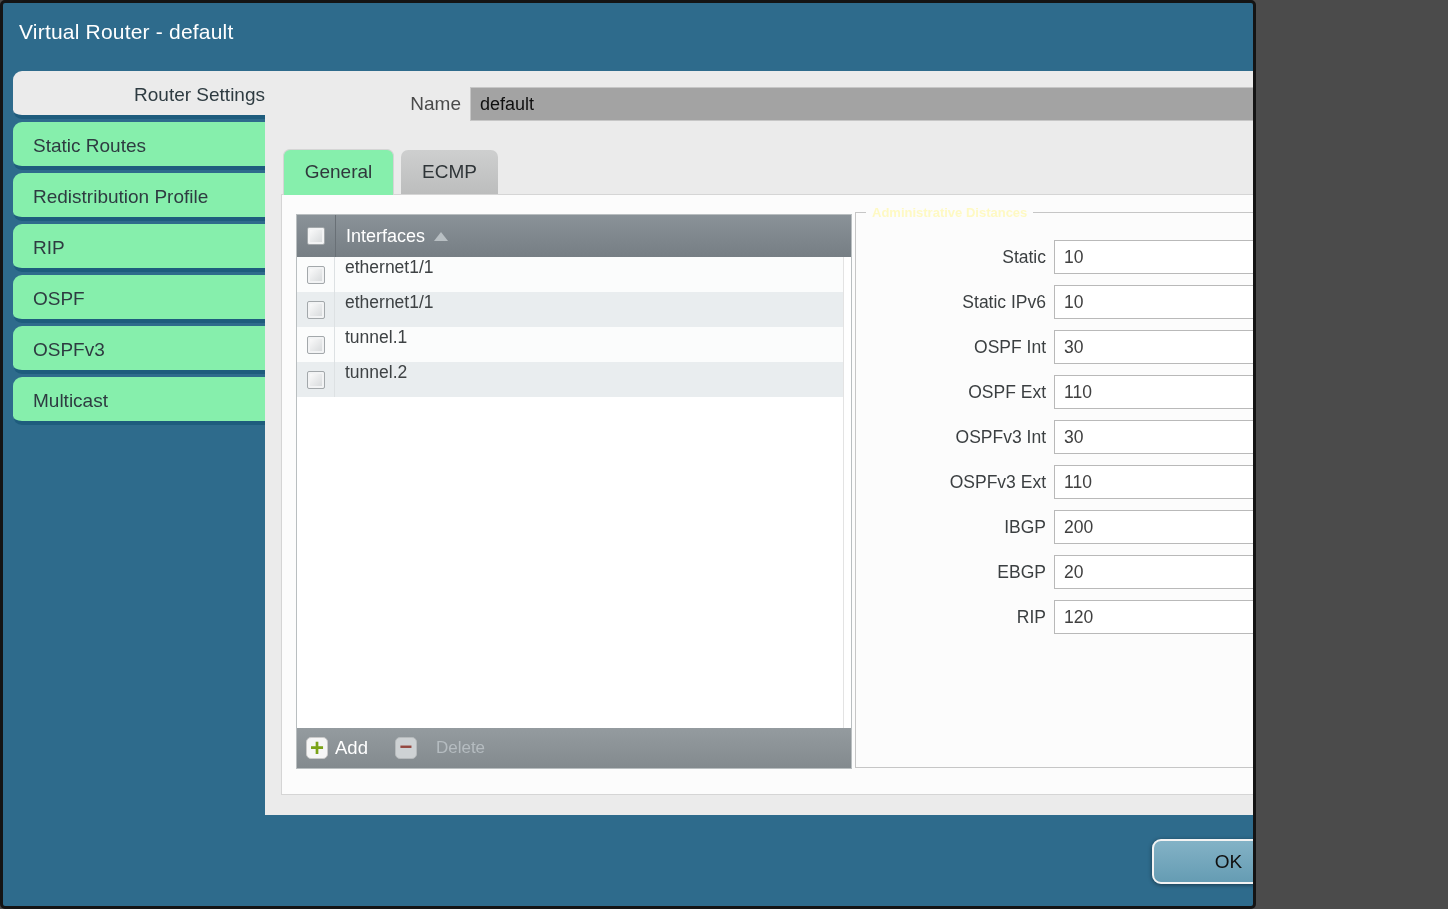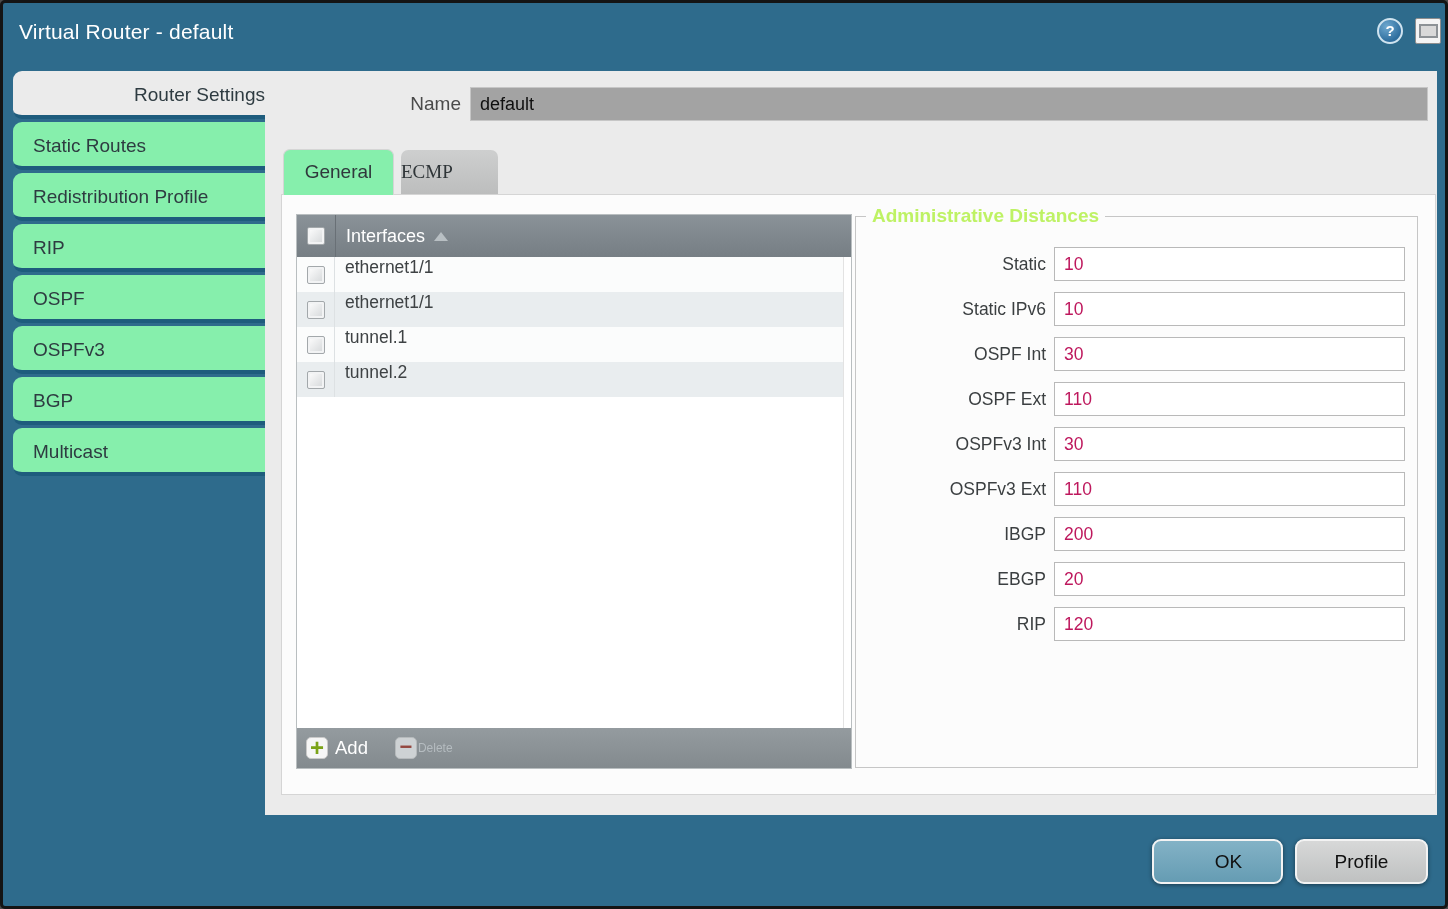--- a/index.html
+++ b/index.html
@@ -1,16 +1,16 @@
 <!DOCTYPE html>
 <html><head>
 <meta charset="utf-8">
 <style>
   html,body{margin:0;padding:0;background:#4b4b4b;font-family:"Liberation Sans","DejaVu Sans",sans-serif;}
-  .window{position:relative;width:1448px;height:909px;background:#2e6b8c;border:3px solid #141414;border-radius:5px;box-sizing:border-box;overflow:hidden;}
+  .window{position:relative;width:1256px;height:909px;background:#2e6b8c;border:3px solid #141414;border-radius:5px;box-sizing:border-box;overflow:hidden;}
 
   
   .title{position:absolute;left:16px;top:17px;color:#fff;font-size:21px;letter-spacing:.2px;}
   .help-icon{position:absolute;left:1374px;top:15px;width:26px;height:26px;border-radius:50%;
     background:radial-gradient(circle at 35% 30%,#6fa9d0,#2f6e9e 70%);border:2px solid #cfe3ef;box-sizing:border-box;
     color:#fff;font-size:15px;font-weight:bold;text-align:center;line-height:21px;cursor:pointer;}
   .window-icon{position:absolute;left:1412px;top:15px;width:26px;height:26px;background:#f4f4f4;border:1px solid #8e8e8e;
     box-sizing:border-box;border-radius:2px;display:flex;align-items:center;justify-content:center;cursor:pointer;}
   .window-icon .inner{width:15px;height:10px;background:#d9d9d9;border:2px solid #8d9296;}
 
@@ -27,21 +27,21 @@
   .name-label{position:absolute;left:330px;top:90px;width:128px;text-align:right;font-size:19px;color:#4a4a4a;}
   .name-input{position:absolute;left:467px;top:84px;width:947px;height:32px;border:1px solid #c6c6c6;
     font-family:inherit;font-size:18px;padding:0 0 0 9px;color:#0f0f0f;background:#a3a3a3;box-sizing:content-box;}
 
   
   .tab-general{position:absolute;left:280px;top:146px;width:111px;height:46px;background:#86efac;
     border:1px solid #d5d5d5;border-bottom:none;border-radius:7px 7px 0 0;box-sizing:border-box;
     text-align:center;line-height:44px;font-size:19px;color:#30383c;z-index:3;cursor:pointer;}
   .tab-ecmp{position:absolute;left:398px;top:147px;width:97px;height:44px;
     background:linear-gradient(#cecfcf,#bcbdbd);border-radius:7px 7px 0 0;
-    line-height:44px;font-size:19px;color:#2f3538;z-index:1;cursor:pointer;font-family:Liberation Serif, serif;}
+    text-align:center;line-height:44px;font-size:19px;color:#2f3538;z-index:1;cursor:pointer;}
 
   .inner-panel{position:absolute;left:278px;top:191px;width:1155px;height:601px;background:#fcfcfc;
     border:1px solid #d5d5d5;box-sizing:border-box;z-index:2;}
 
   
   .tbl{position:absolute;left:293px;top:211px;width:556px;height:555px;border:1px solid #b9bec0;
     box-sizing:border-box;display:flex;flex-direction:column;z-index:4;background:#fff;}
   .thead{height:42px;flex:0 0 42px;background:linear-gradient(#8a9298,#767e84);display:flex;align-items:center;}
   .thead .cbcell{width:38px;flex:0 0 38px;display:flex;justify-content:center;border-right:1px solid #697076;height:100%;align-items:center;}
   .thead .hlabel{color:#fff;font-size:18px;padding-left:10px;}
@@ -57,30 +57,30 @@
   .checkbox{width:16px;height:16px;border:1px solid #a3a8ab;border-radius:2px;
     background:linear-gradient(135deg,#ffffff,#d3d6d8);box-shadow:inset 0 0 0 2px #f2f3f4;cursor:pointer;}
   .tfoot{height:40px;flex:0 0 40px;background:linear-gradient(#949b9f,#838a8e);display:flex;align-items:center;padding-left:9px;}
   .btn-add{display:flex;align-items:center;cursor:pointer;}
   .btn-add .icon{width:22px;height:22px;background:#f6f6f6;border:1px solid #c9c9c9;border-radius:5px;
     color:#7ba318;font-size:24px;font-weight:bold;line-height:19px;text-align:center;box-sizing:border-box;}
   .btn-add .lbl{color:#fff;font-size:18.5px;margin-left:7px;}
   .btn-delete{display:flex;align-items:center;margin-left:27px;cursor:default;}
   .btn-delete .icon{width:22px;height:22px;background:#ced2d4;border:1px solid #b6babc;border-radius:5px;
     color:#94473f;font-size:22px;font-weight:bold;line-height:18px;text-align:center;box-sizing:border-box;}
-  .btn-delete .lbl{color:#b5bcc0;font-size:12px;margin-left:1px;}
+  .btn-delete .lbl{color:#b5bcc0;font-size:17px;margin-left:19px;}
 
   
   .ad-fieldset{position:absolute;left:852px;top:202px;width:558px;height:563px;border:1px solid #c6c6c6;
     box-sizing:border-box;margin:0;padding:20px 12px 0 0;z-index:4;background:transparent;}
-  .ad-fieldset legend{font-size:19px;font-weight:bold;color:#bef264;margin-left:10px;padding:0 6px;}
+  .ad-fieldset legend{font-size:13px;font-weight:bold;color:#fef9c3;margin-left:10px;padding:0 6px;}
   .ad-row{display:flex;align-items:center;margin-bottom:11px;}
   .ad-label{width:190px;flex:0 0 190px;text-align:right;font-size:17.5px;color:#3b3f41;padding-right:8px;}
   .ad-input{width:340px;height:32px;border:1px solid #b9b9b9;font-family:inherit;font-size:17.5px;
-    padding:0 0 0 9px;color:#be185d;background:#fff;}
+    padding:0 0 0 9px;color:#404040;background:#fff;}
 
   
   .ok-btn{position:absolute;left:1149px;top:836px;width:131px;height:45px;border-radius:9px;
     background:linear-gradient(#83b2c6,#659cb3);border:2px solid #f3f3f3;box-sizing:border-box;
     font-family:inherit;font-size:19px;color:#101010;cursor:pointer;box-shadow:0 1px 4px rgba(0,0,0,.45);padding-left:28px;}
   .cancel-btn{position:absolute;left:1292px;top:836px;width:133px;height:45px;border-radius:9px;
     background:linear-gradient(#d7d8d8,#bfc1c1);border:2px solid #f3f3f3;box-sizing:border-box;
     font-family:inherit;font-size:19px;color:#101010;cursor:pointer;box-shadow:0 1px 4px rgba(0,0,0,.45);}
 </style>
 </head>
@@ -115,23 +115,20 @@
       </div>
 
       <div class="side-tab">
         <span>OSPF</span>
       </div>
 
       <div class="side-tab">
         <span>OSPFv3</span>
       </div>
 
-      <div class="side-tab">
-        <span>BGP</span>
-      </div>
 
       <div class="side-tab">
         <span>Multicast</span>
       </div>
 
   </div>
 
   <div class="name-label">Name</div>
   <input class="name-input" value="default" style="">
 

